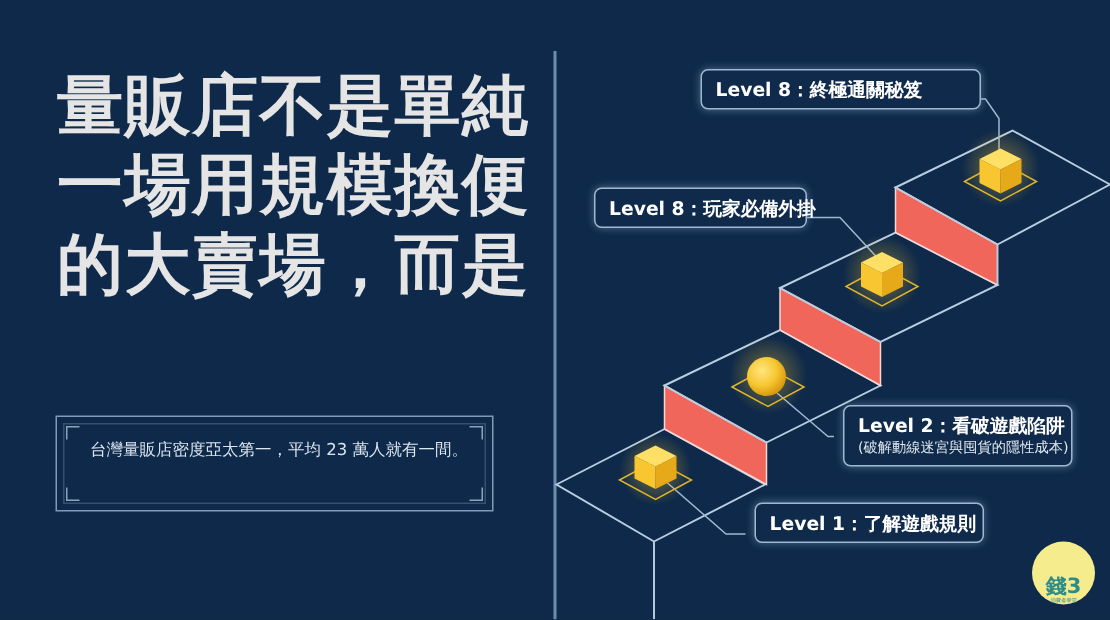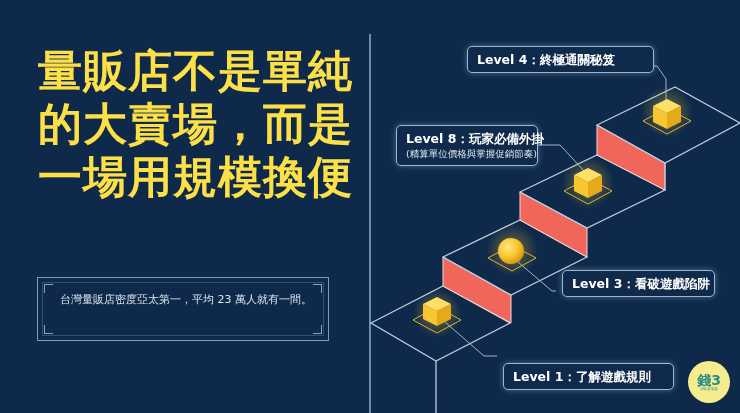--- a/index.html
+++ b/index.html
@@ -4,21 +4,21 @@
 <style>
   html, body { margin:0; padding:0; }
   body {
     width:740px; height:413px; overflow:hidden;
     background:#0e2949;
     font-family:"DejaVu Sans", "Liberation Sans", sans-serif;
     position:relative;
   }
   .headline {
     position:absolute; left:38px; top:44px;
-    color:#fde047; font-weight:bold;
+    color:#e5e5e5; font-weight:bold;
     font-size:44px; line-height:53px; letter-spacing:1px;
     width:320px;
   }
   .headline div { white-space:nowrap; }
   .info-box {
     position:absolute; left:37px; top:277px; width:292px; height:64px;
     border:1px solid #7f9bb8;
     box-sizing:border-box;
   }
   .info-box .inner {
@@ -47,32 +47,32 @@
     box-shadow:0 0 6px rgba(160,190,220,0.45);
     padding:4px 8px 4px 9px;
     box-sizing:border-box;
     white-space:nowrap;
   }
   .level-title { color:#ffffff; font-weight:bold; font-size:12.5px; line-height:17px; }
   .level-sub { color:#dfe7f0; font-size:9.5px; line-height:14px; }
   .logo {
     position:absolute; left:688px; top:361px; width:42px; height:42px;
     border-radius:50%; background:#f5ec8e;
-    display:flex; flex-direction:column; align-items:center; justify-content:center;
+    display:flex; flex-direction:column; align-items:center; justify-content:flex-end;
   }
   .logo-mark { color:#2c8c8a; font-size:14px; font-weight:bold; line-height:14px; }
   .logo-small { color:#2c8c8a; font-size:3.5px; line-height:5px; }
 </style>
 </head>
 <body>
 
 <div class="headline">
   <div>量販店不是單純</div>
+  <div>一場用規模換便</div>
   <div>的大賣場，而是</div>
-  <div>一場用規模換便</div>
 </div>
 
 <div class="info-box">
   <div class="inner"></div>
   <span class="corner c-tl"></span>
   <span class="corner c-tr"></span>
   <span class="corner c-bl"></span>
   <span class="corner c-br"></span>
   <div class="info-text">
     <div>台灣量販店密度亞太第一，平均 23 萬人就有一間。</div>
@@ -142,32 +142,32 @@
   <g>
     <circle cx="667" cy="112" r="26" fill="url(#glow)"></circle>
     <polygon points="643,121 667,108 691,121 667,134" fill="none" stroke="#e0b52a" stroke-width="1"></polygon>
     <polygon points="653,106 667,99 681,106 667,113" fill="#ffe066"></polygon>
     <polygon points="653,106 667,113 667,129 653,122" fill="#f7c630"></polygon>
     <polygon points="667,113 681,106 681,122 667,129" fill="#e5a91a"></polygon>
   </g>
 </svg>
 
 <div class="level-box" style="left:467px; top:46px; width:187px;">
-  <div class="level-title">Level 4：終極通關秘笈</div>
+  <div class="level-title">Level 8：終極通關秘笈</div>
 </div>
 
 <div class="level-box" style="left:396px; top:125px; width:142px;">
   <div class="level-title">Level 8：玩家必備外掛</div>
-  <div class="level-sub">(精算單位價格與掌握促銷節奏)</div>
 </div>
 
 <div class="level-box" style="left:562px; top:270px; width:153px;">
-  <div class="level-title">Level 3：看破遊戲陷阱</div>
+  <div class="level-title">Level 2：看破遊戲陷阱</div>
+  <div class="level-sub">(破解動線迷宮與囤貨的隱性成本)</div>
 </div>
 
-<div class="level-box" style="left:503px; top:335px; width:171px;margin-top:28px;">
+<div class="level-box" style="left:503px; top:335px; width:153px;">
   <div class="level-title">Level 1：了解遊戲規則</div>
 </div>
 
 <div class="logo">
   <div class="logo-mark">錢3</div>
   <div class="logo-small">消費者學堂</div>
 </div>
 
 </body></html>

